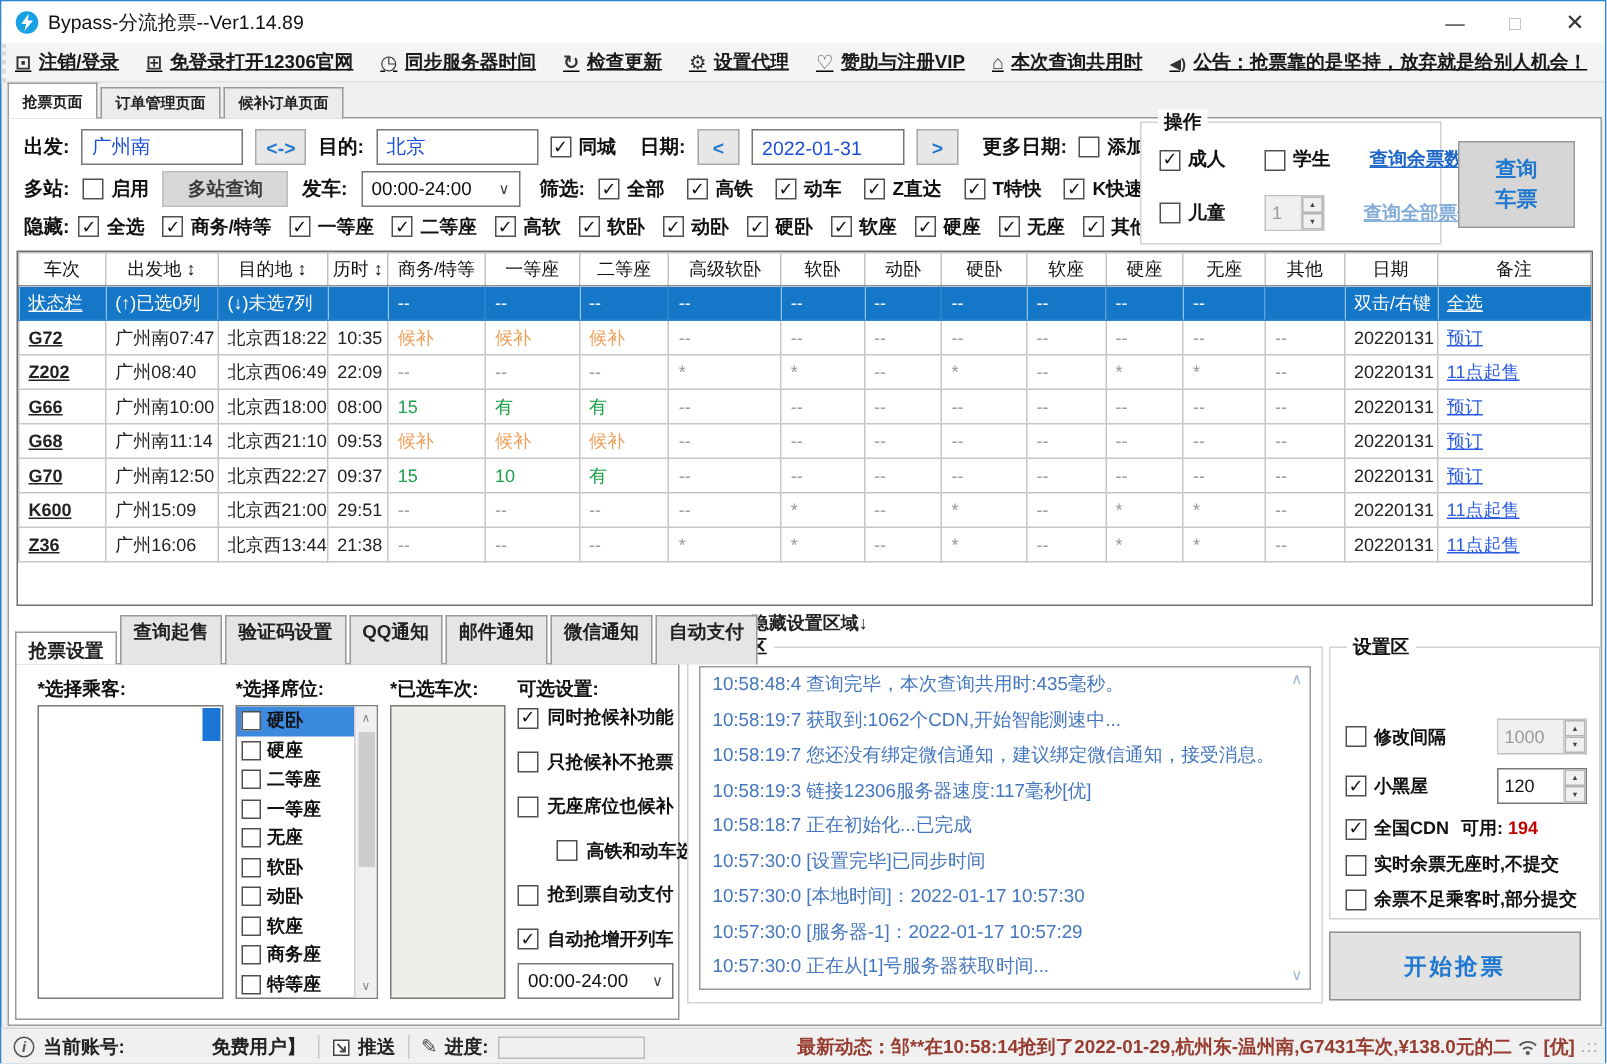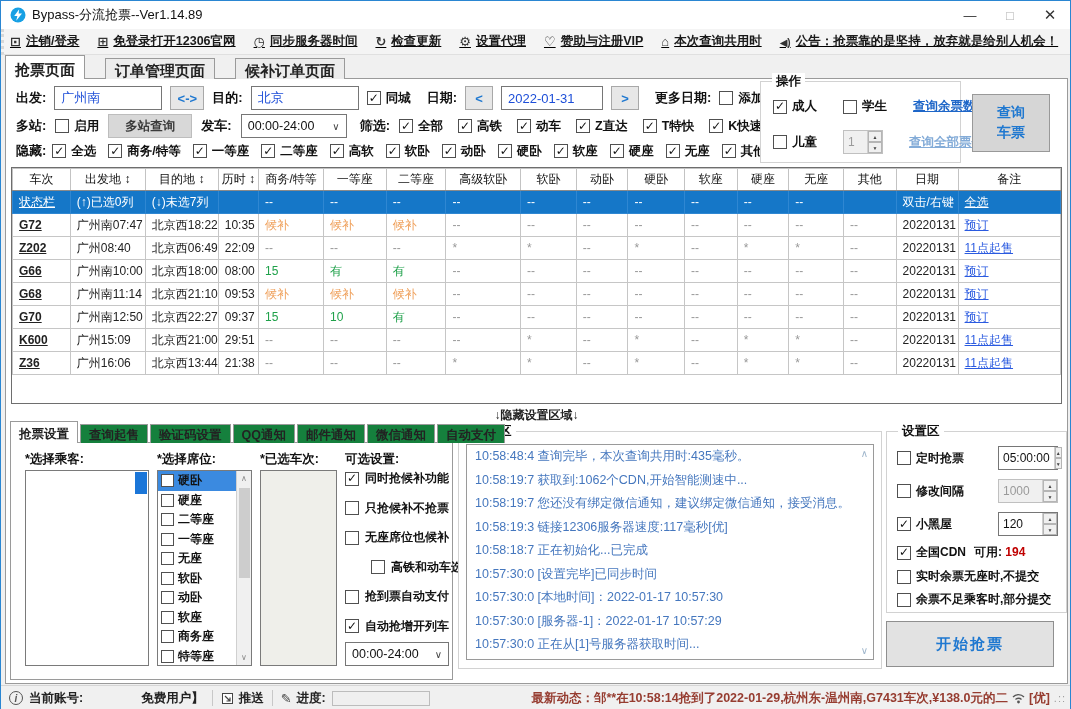--- a/index.html
+++ b/index.html
@@ -28,21 +28,21 @@
   .open-12306-icon::before{content:"⊞";}
   .sync-time-icon::before{content:"◷";}
   .check-update-icon::before{content:"↻";}
   .proxy-icon::before{content:"⚙";}
   .vip-icon::before{content:"♡";}
   .website-icon::before{content:"⌂";}
   .announce-icon::before{content:"◀)";font-size:10px;}
 
   
   .tabstrip{position:absolute;left:4px;top:54px;height:24px;display:flex;align-items:flex-end;z-index:3;}
-  .tab{border:1px solid #9a9a9a;border-bottom:none;background:#ececec;height:21px;padding:3px 9px 0;font-size:15px;font-weight:600;margin-right:20px;color:#222;}
+  .tab{border:1px solid #9a9a9a;border-bottom:none;background:#ececec;height:21px;padding:3px 9px 0;font-size:10px;font-weight:600;margin-right:2px;color:#222;}
   .tab.active{background:#fff;height:24px;padding-top:5px;}
 
   
   .page{position:absolute;left:4px;top:77px;width:1063px;height:606px;background:#fff;border:1px solid #9a9a9a;}
 
   .lbl{font-size:13px;font-weight:700;color:#111;white-space:nowrap;}
   .cb{display:inline-flex;align-items:center;gap:5px;font-size:12.5px;font-weight:600;color:#111;white-space:nowrap;cursor:default;}
   .box{width:14px;height:14px;border:1px solid #505050;background:#fff;display:inline-flex;align-items:center;justify-content:center;flex:none;}
   .box.checked::after{content:"✓";font-size:12px;font-weight:700;color:#101010;margin-top:-1px;}
   .tinput{border:1px solid #767676;background:#fff;height:24px;display:flex;align-items:center;padding:0 6px;font-size:13px;color:#1d4ed8;}
@@ -82,21 +82,21 @@
   td.train{color:#222;text-decoration:underline;font-weight:600;}
   td.o{color:var(--orange);}
   td.g{color:var(--green);}
   td.m{color:#999;}
   td.lnk{color:var(--link);text-decoration:underline;}
 
   .divider{position:absolute;left:0;top:328px;width:100%;text-align:center;font-size:12px;font-weight:700;color:#222;}
 
   
   .btabs{position:absolute;left:4px;top:342px;display:flex;align-items:flex-end;height:22px;z-index:3;}
-  .btab{border:1px solid #9a9a9a;border-bottom:none;background:#15803d;height:19px;padding:2px 8px 0;font-size:12.5px;font-weight:600;margin-right:2px;color:#222;}
+  .btab{border:1px solid #9a9a9a;border-bottom:none;background:#e5e5e5;height:33px;padding:2px 8px 0;font-size:12.5px;font-weight:600;margin-right:2px;color:#222;}
   .btab.active{background:#fff;height:22px;padding-top:4px;}
   .panel{position:absolute;left:4px;top:363px;width:443px;height:238px;background:#fff;border:1px solid #9a9a9a;}
   .pl-label{position:absolute;top:8px;font-size:12.5px;font-weight:700;color:#111;}
   .listbox{position:absolute;top:27px;background:#fff;border:1px solid #7a7a7a;}
   .pass-box{left:14px;width:124px;height:196px;}
   .pass-thumb{position:absolute;right:1px;top:1px;width:12px;height:22px;background:#1b76d8;}
   .seat-box{left:146px;width:95px;height:196px;display:flex;}
   .seat-list{flex:1;overflow:hidden;}
   .seat-item{display:flex;align-items:center;gap:4px;height:19.5px;padding-left:3px;font-size:12px;font-weight:600;color:#111;}
   .seat-item .box{width:13px;height:13px;}
@@ -729,33 +729,20 @@
           </div>
         <div class="out-scroll">
           <span>∧</span>
           <span>∨</span>
         </div>
       </div>
     </div>
 
     <div class="gbox set-box">
       <span class="legend">设置区</span>
-      <div class="set-row" style="top:14px;">
-        <label class="cb">
-            <span class="box"></span>
-            <span>定时抢票</span>
-          </label>
-        <span class="spin numfield">
-            <span class="val">05:00:00</span>
-            <span class="btns">
-              <span>▲</span>
-              <span>▼</span>
-            </span>
-          </span>
-      </div>
       <div class="set-row" style="top:47px;">
         <label class="cb">
             <span class="box"></span>
             <span>修改间隔</span>
           </label>
         <span class="spin numfield disabled">
             <span class="val">1000</span>
             <span class="btns">
               <span>▲</span>
               <span>▼</span>

